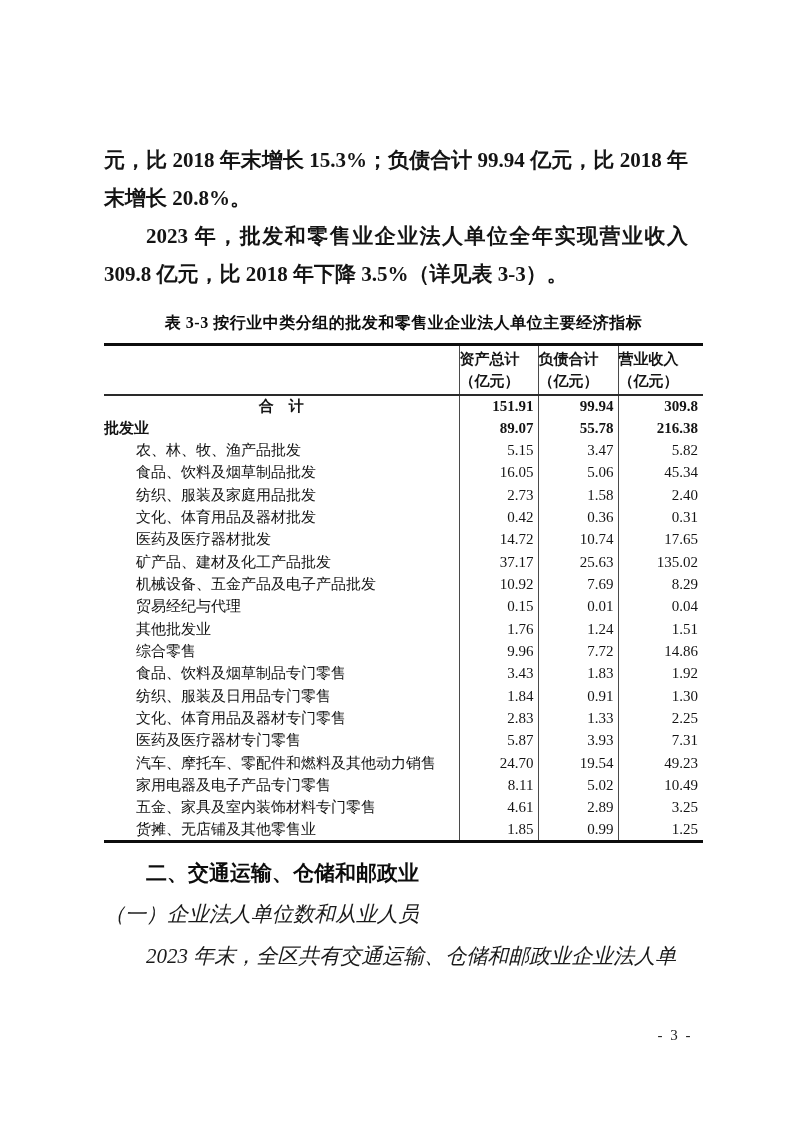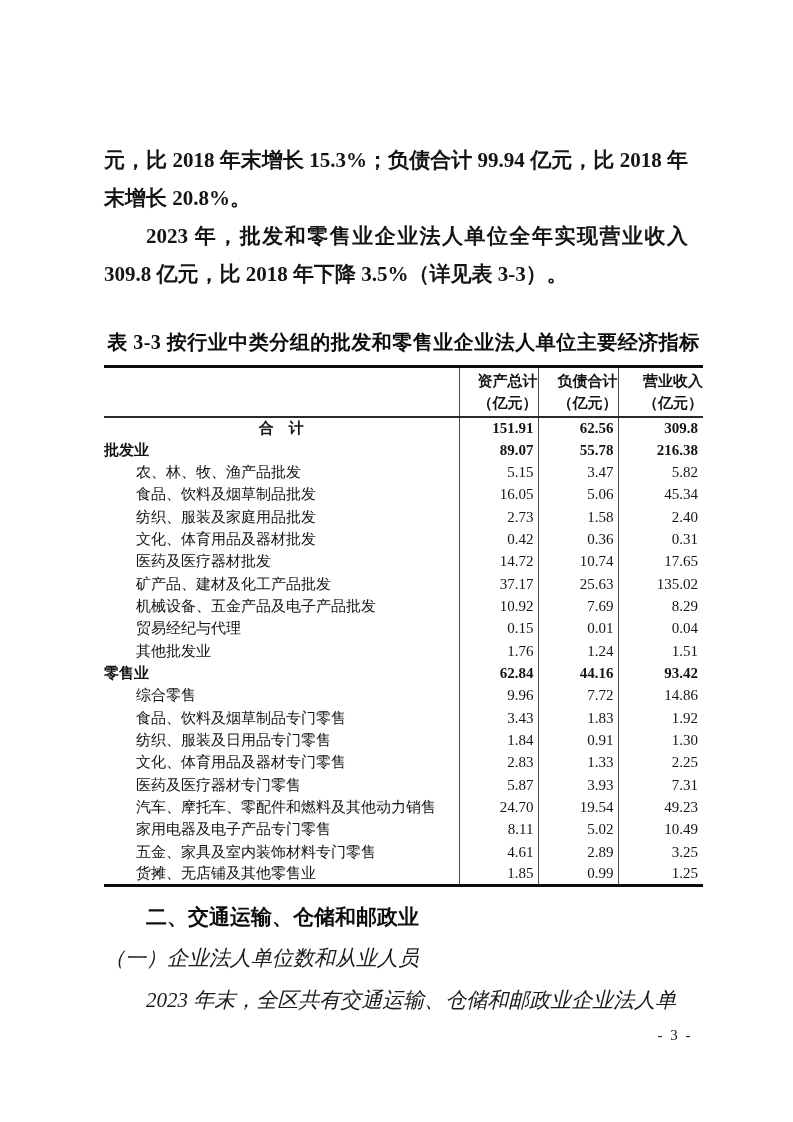--- a/index.html
+++ b/index.html
@@ -21,24 +21,24 @@
     font-size: 21px;
     line-height: 38px;
     text-align: justify;
     color: #141414;
     font-weight: bold;
   }
   .para-1 { margin-top: 141px; }
   .para-2 { text-indent: 42px; }
 
   .table-title {
-    margin-top: 36px;
+    margin-top: 20px;
     width: 599px;
     text-align: center;
-    font-size: 20px;
+    font-size: 16px;
     font-weight: bold;
     color: #0d0d0d;
     letter-spacing: 0.5px;
   }
 
   table.stat-table {
     margin-top: 9px;
     width: 599px;
     border-collapse: collapse;
     table-layout: fixed;
@@ -49,21 +49,21 @@
   }
   .stat-table col.c-label { width: 355px; }
   .stat-table col.c-v1 { width: 79px; }
   .stat-table col.c-v2 { width: 80px; }
   .stat-table col.c-v3 { width: 85px; }
 
   .stat-table thead th {
     height: 50px;
     border-bottom: 2px solid #2a2a2a;
     font-weight: bold;
-    text-align: right;
+    text-align: left;
     vertical-align: middle;
     font-size: 15px;
     line-height: 22px;
     padding: 0;
   }
   .stat-table thead th:nth-child(1),
   .stat-table thead th:nth-child(2),
   .stat-table thead th:nth-child(3) { border-right: 1px solid #4a4a4a; }
 
   .stat-table tbody td {
@@ -156,21 +156,21 @@
         <th>
           <div>营业收入</div>
           <div>（亿元）</div>
         </th>
       </tr>
     </thead>
     <tbody>
         <tr class="row-total">
           <td class="label">合　计</td>
           <td class="val">151.91</td>
-          <td class="val">62.56</td>
+          <td class="val">99.94</td>
           <td class="val">309.8</td>
         </tr>
         <tr class="row-group">
           <td class="label">批发业</td>
           <td class="val">89.07</td>
           <td class="val">55.78</td>
           <td class="val">216.38</td>
         </tr>
         <tr class="row-item">
           <td class="label">农、林、牧、渔产品批发</td>
@@ -219,26 +219,20 @@
           <td class="val">0.15</td>
           <td class="val">0.01</td>
           <td class="val">0.04</td>
         </tr>
         <tr class="row-item">
           <td class="label">其他批发业</td>
           <td class="val">1.76</td>
           <td class="val">1.24</td>
           <td class="val">1.51</td>
         </tr>
-        <tr class="row-group">
-          <td class="label">零售业</td>
-          <td class="val">62.84</td>
-          <td class="val">44.16</td>
-          <td class="val">93.42</td>
-        </tr>
         <tr class="row-item">
           <td class="label">综合零售</td>
           <td class="val">9.96</td>
           <td class="val">7.72</td>
           <td class="val">14.86</td>
         </tr>
         <tr class="row-item">
           <td class="label">食品、饮料及烟草制品专门零售</td>
           <td class="val">3.43</td>
           <td class="val">1.83</td>

